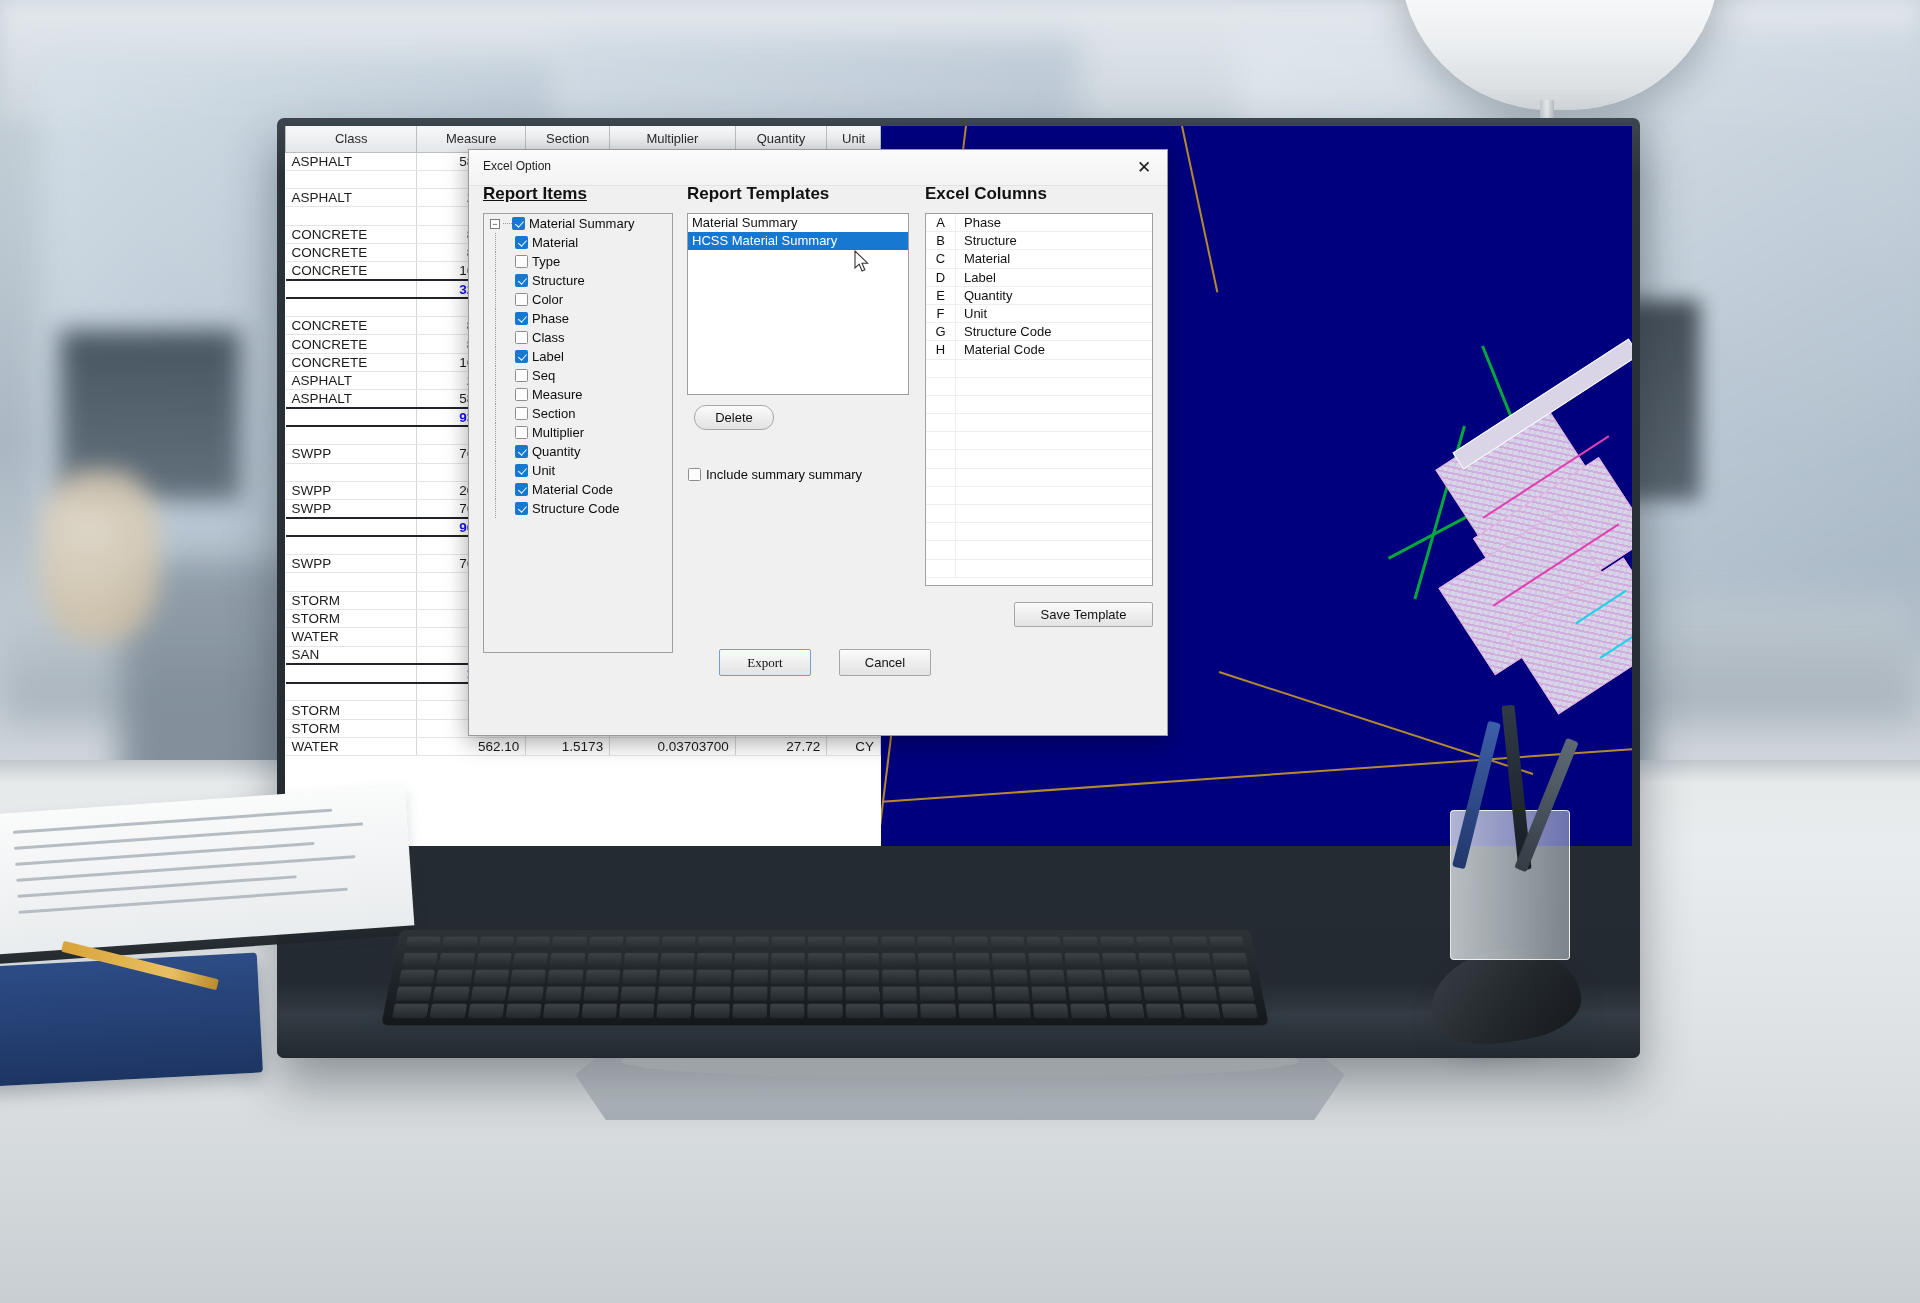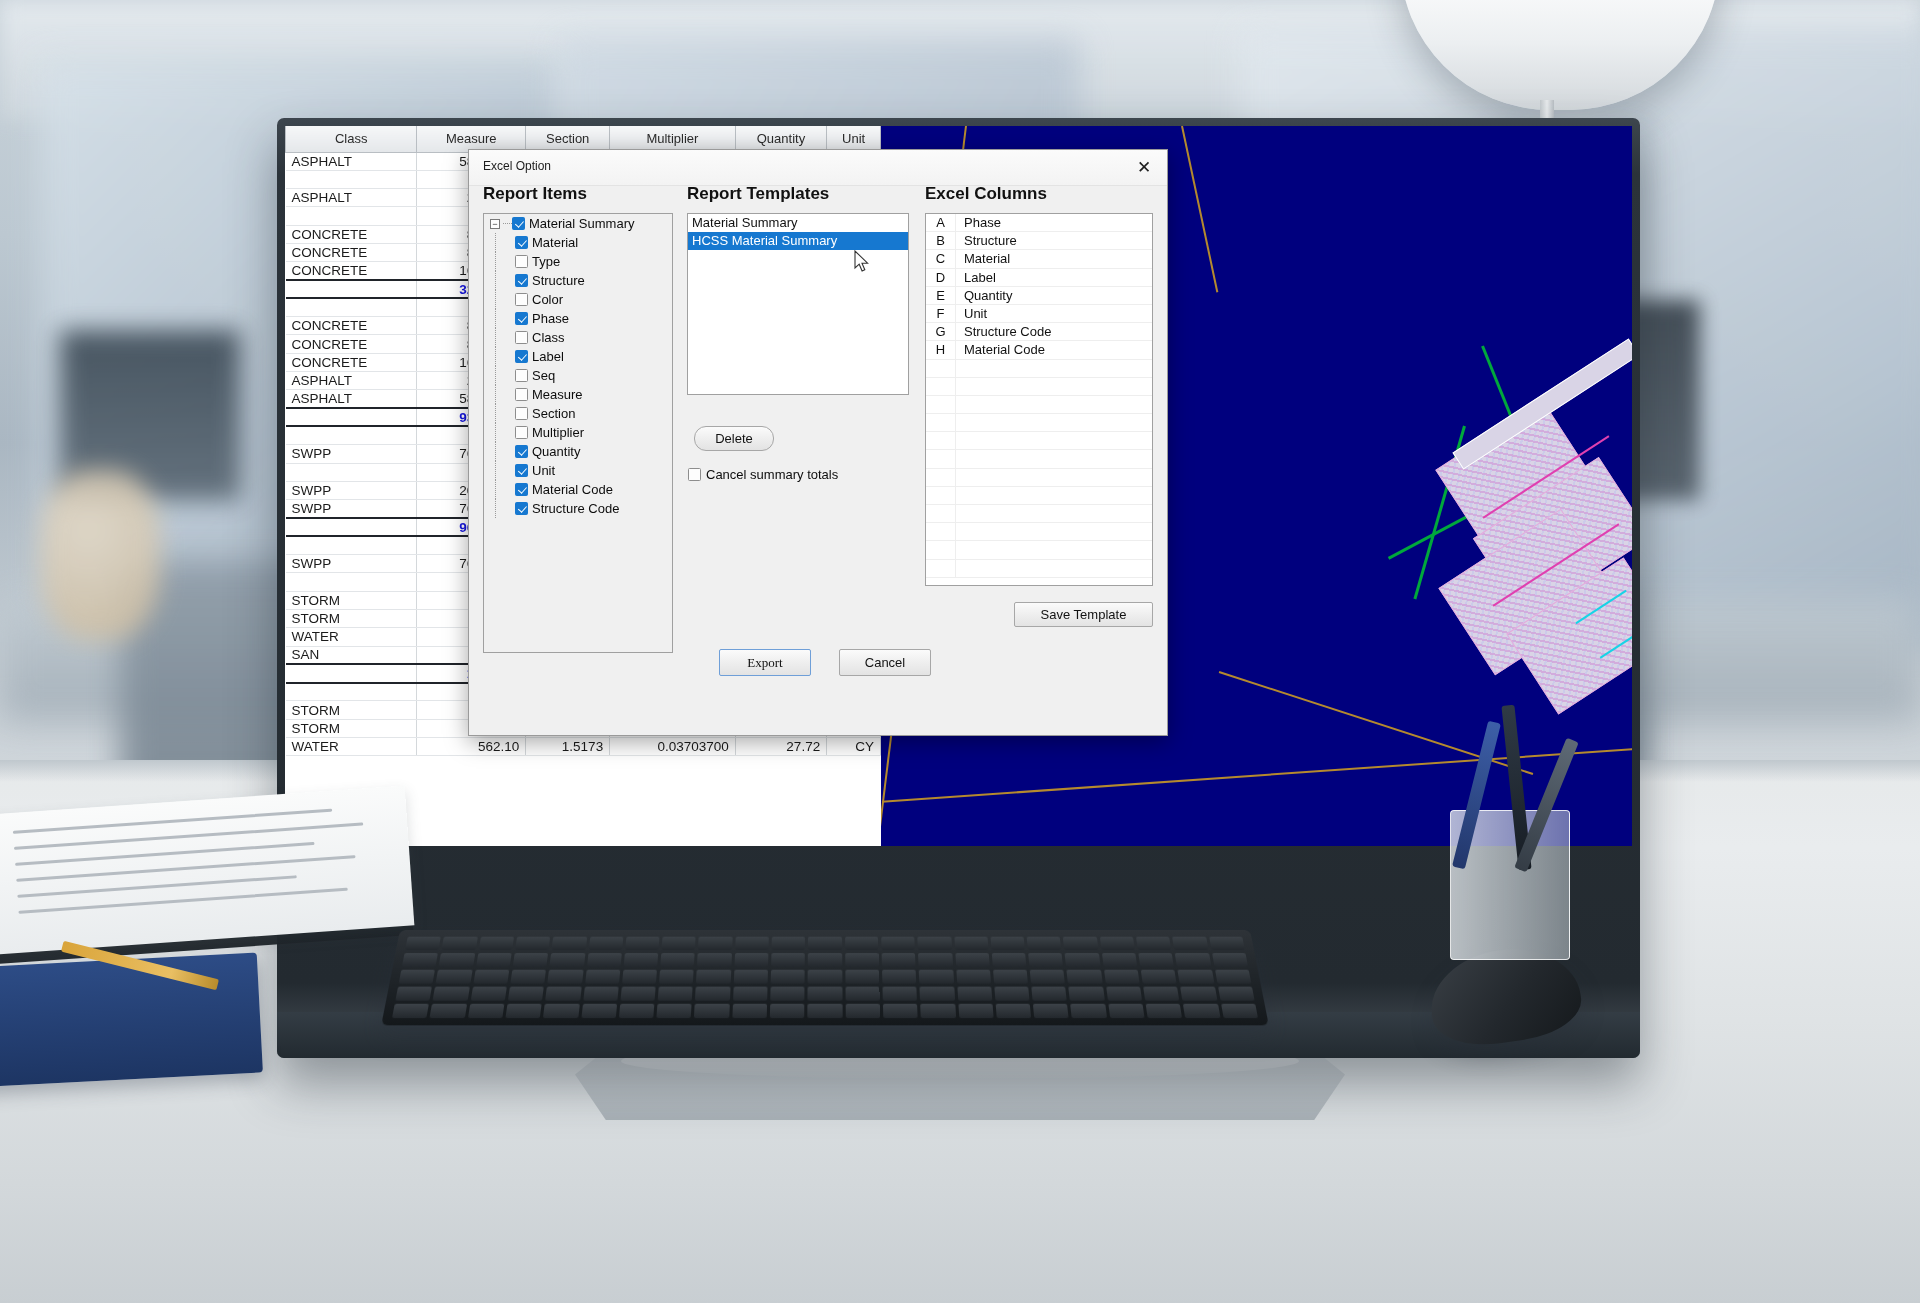--- a/index.html
+++ b/index.html
@@ -213,21 +213,21 @@
     font-size:13px; color:#101010; white-space:nowrap;
   }
   .tmpl-item.sel{ background:#1678d0; color:#ffffff; }
 
   .btn{
     background:linear-gradient(to bottom,#fbfbfb,#efefef 48%,#e3e3e3);
     border:1px solid #a7a7a7; border-radius:2px;
     font-size:13px; color:#121212; cursor:default;
     display:flex; align-items:center; justify-content:center;
   }
-  .btn-delete{ position:absolute; left:225px; top:276px; width:80px; height:25px;border-radius:12px; }
+  .btn-delete{ position:absolute; left:225px; top:255px; width:80px; height:25px;border-radius:12px; }
 
   .chk-row{
     position:absolute; left:219px; top:317px; display:flex; align-items:center;
   }
   .chk{
     width:13px; height:13px; border:1px solid #8d8d8d; background:#fdfdfd;
     border-radius:1.5px; margin-right:5px; position:relative; flex:0 0 auto;
   }
   .chk-lbl{ font-size:13px; color:#0d0d0d; }
 
@@ -646,21 +646,21 @@
         <div class="cad-cyan" style="left:716px; top:520px; width:40px;  height:2px; transform:rotate(-33deg);"></div>
       </div>
 
       <div class="dialog">
 
         <div class="dlg-titlebar">
           <div class="dlg-title">Excel Option</div>
           <div class="dlg-close">✕</div>
         </div>
 
-        <div class="section-title" style="left:14px;  top:34px;">Report Items</div>
+        <div class="section-title" style="left:14px;  top:34px;text-decoration:underline;">Report Items</div>
         <div class="section-title" style="left:218px; top:34px;">Report Templates</div>
         <div class="section-title" style="left:456px; top:34px;">Excel Columns</div>
 
         <div class="tree-box">
           <div class="tree-root">
             <span class="exp-box">−</span>
             <span class="dotline"></span>
             <span class="tick on"></span>
             <span class="tree-label">Material Summary</span>
           </div>
@@ -732,21 +732,21 @@
           <div id="tmpl-items">
               <div class="tmpl-item">Material Summary</div>
               <div class="tmpl-item sel">HCSS Material Summary</div>
             </div>
         </div>
 
         <div class="btn btn-delete">Delete</div>
 
         <div class="chk-row">
           <span class="chk"></span>
-          <span class="chk-lbl">Cancel summary totals</span>
+          <span class="chk-lbl">Include summary summary</span>
         </div>
 
         <div class="cols-box">
           <div id="cols-rows">
               <div class="col-row">
                 <div class="col-letter">A</div>
                 <div class="col-name">Phase</div>
               </div>
               <div class="col-row">
                 <div class="col-letter">B</div>

